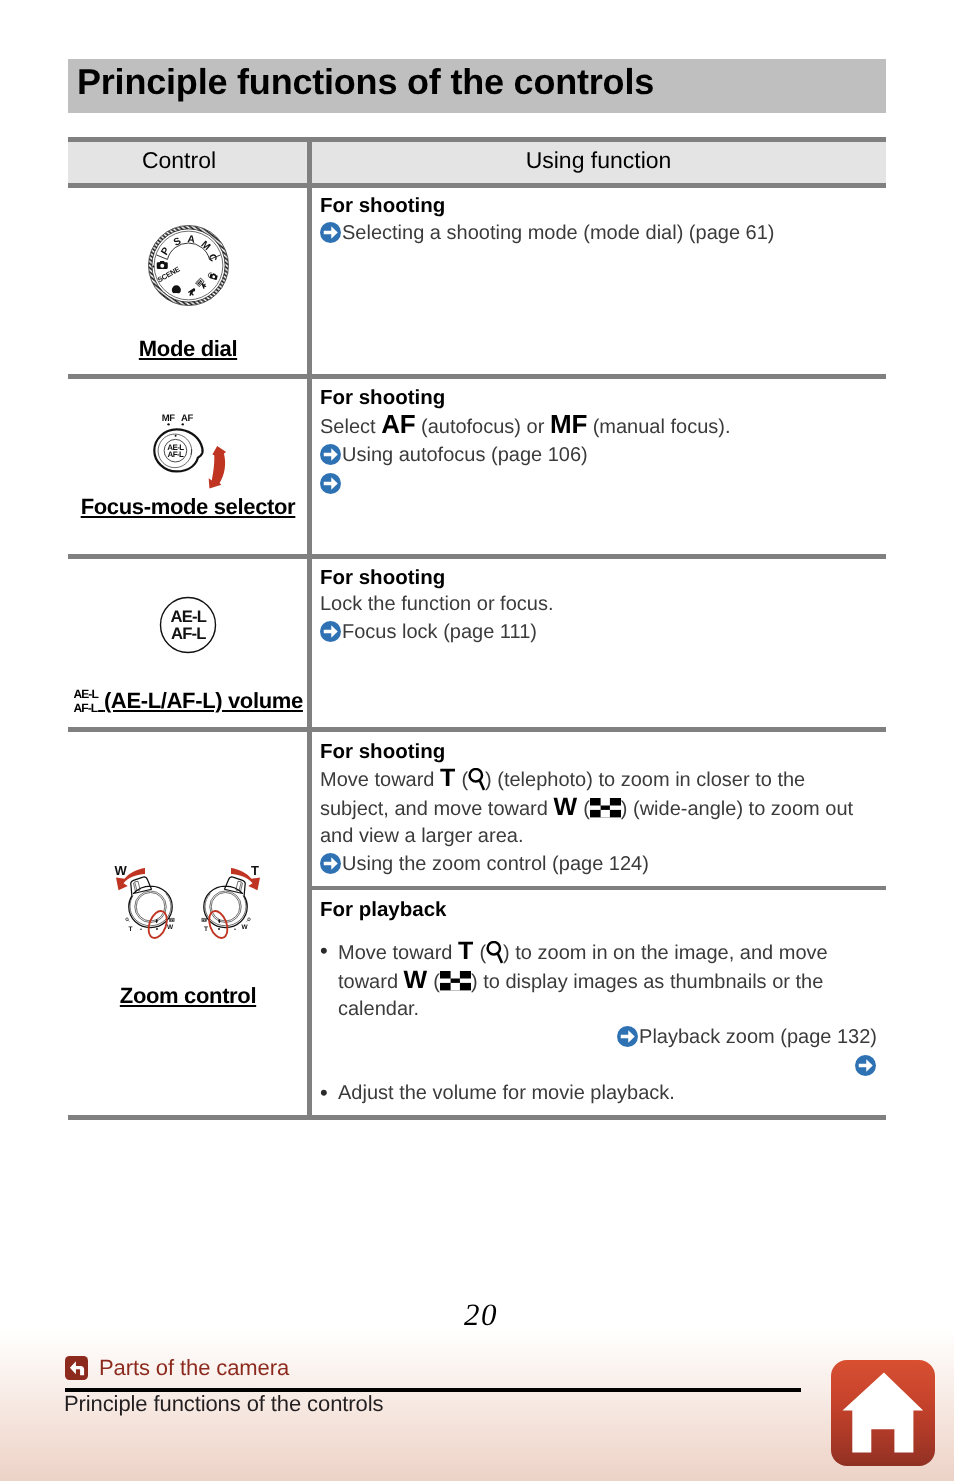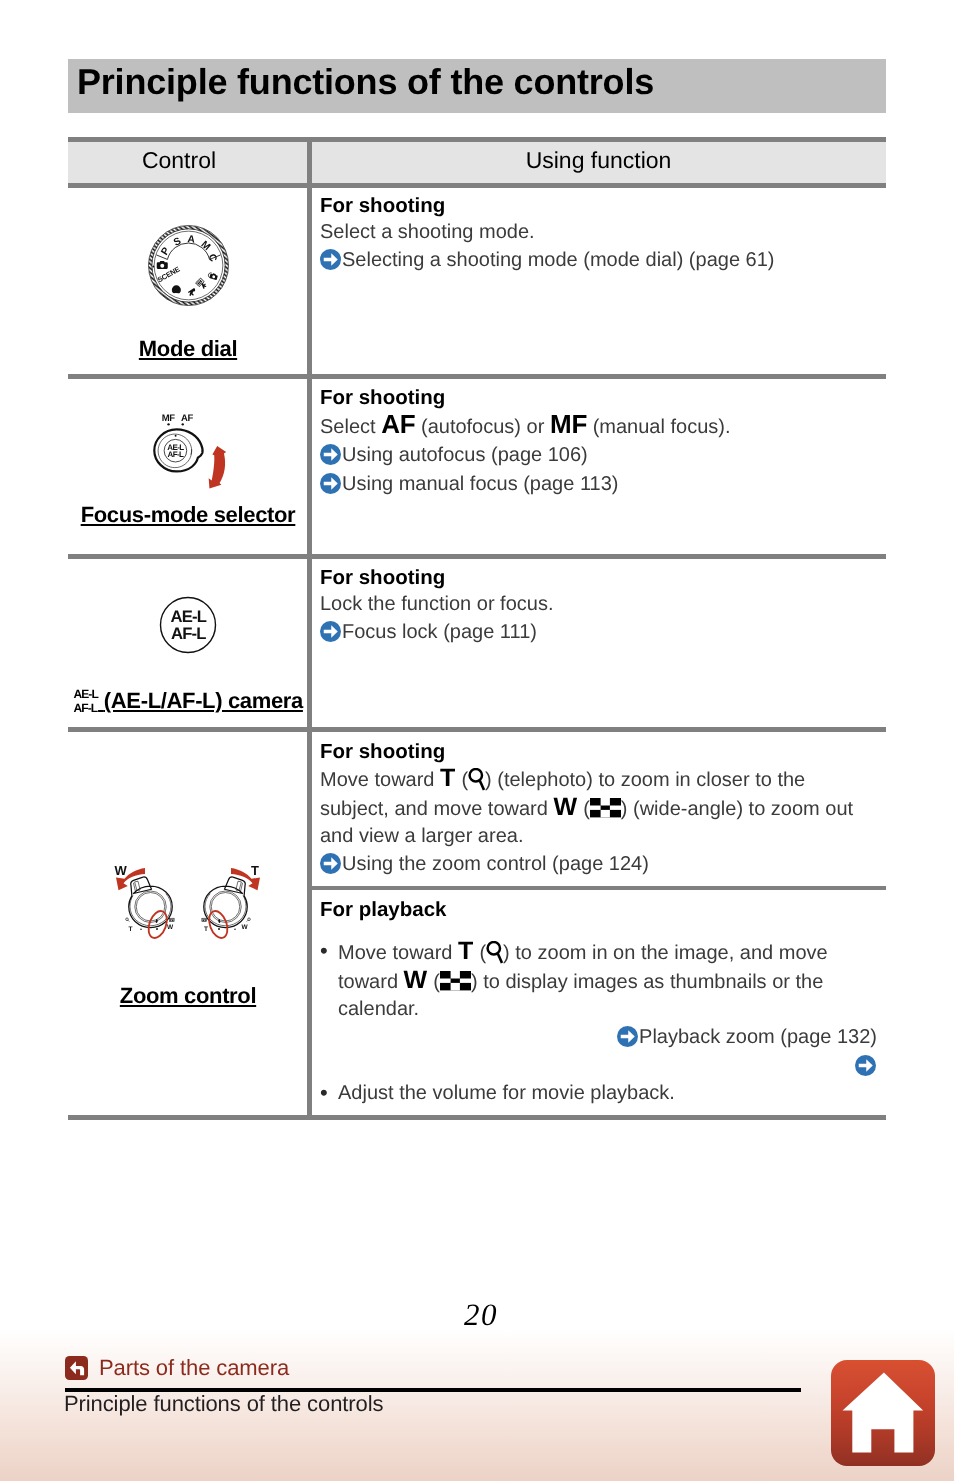--- a/index.html
+++ b/index.html
@@ -156,21 +156,20 @@
   </g>
 </svg>
       </div>
       </div>
       <div class="lblwrap" style="top:149px">
           <div class="lbl">Mode dial</div>
         </div>
     </div>
     <div class="cellR" style="top:53px">
       <div class="hd">For shooting</div>
-      <div class="ft">Select a shooting mode.</div>
       <div class="ft lnk"><span class="arrow"><svg width="21" height="21" viewBox="0 0 42 42">
               <circle cx="21" cy="21" r="21" fill="#2f72b3"></circle>
               <path d="M22.5,8.5 L35.5,21 L22.5,33.5 L22.5,24.6 L7.5,24.6 L7.5,17.4 L22.5,17.4 Z" fill="#fff"></path>
             </svg></span><span>Selecting a shooting mode (mode dial) (page 61)</span></div>
     </div>
 
     <div class="hrule" style="top:417px"></div>
     <div class="cellL" style="top:242px;height:175px">
       <div class="cimgwrap" style="top:34px">
           <div class="cimg" id="ico-focus">
@@ -197,35 +196,35 @@
     <text x="78" y="101">AE-L</text>
     <text x="78" y="120">AF-L</text>
   </g>
 
   <g fill="#bf3522">
     <path d="M192.6,90.3 L217.2,106.8 L211.2,110.7 C218.1,138.9 213.6,168.9 199.2,191.4 L204.0,196.5 L171.3,206.7 L169.2,178.5 L177.6,184.5 C183.6,156.9 185.4,132.9 184.5,115.8 L179.4,113.7 Z"></path>
   </g>
 </svg>
 </div>
       </div>
-      <div class="lblwrap" style="top:124px">
+      <div class="lblwrap" style="top:116px">
           <div class="lbl">Focus-mode selector</div>
         </div>
     </div>
     <div class="cellR" style="top:245px">
       <div class="hd">For shooting</div>
       <div class="ft">Select <b class="mono-af">AF</b> (autofocus) or <b class="mono-af">MF</b> (manual focus).</div>
       <div class="ft lnk"><span class="arrow"><svg width="21" height="21" viewBox="0 0 42 42">
               <circle cx="21" cy="21" r="21" fill="#2f72b3"></circle>
               <path d="M22.5,8.5 L35.5,21 L22.5,33.5 L22.5,24.6 L7.5,24.6 L7.5,17.4 L22.5,17.4 Z" fill="#fff"></path>
             </svg></span><span>Using autofocus (page 106)</span></div>
       <div class="ft lnk"><span class="arrow"><svg width="21" height="21" viewBox="0 0 42 42">
               <circle cx="21" cy="21" r="21" fill="#2f72b3"></circle>
               <path d="M22.5,8.5 L35.5,21 L22.5,33.5 L22.5,24.6 L7.5,24.6 L7.5,17.4 L22.5,17.4 Z" fill="#fff"></path>
-            </svg></span><span>Using manual focus (page 113)</span></div>
+            </svg></span></div>
     </div>
 
     <div class="hrule" style="top:590px"></div>
     <div class="cellL" style="top:422px;height:168px">
       <div class="cimgwrap" style="top:37px">
           <div class="cimg" id="ico-ael">
 <svg width="58" height="58" viewBox="0 0 174 174" shape-rendering="geometricPrecision">
   <circle cx="87" cy="87" r="82.5" fill="#fff" stroke="#111" stroke-width="4.2"></circle>
   <g fill="#111" font-family="Liberation Sans, sans-serif" font-weight="bold" font-size="50" text-anchor="middle" letter-spacing="-2.4">
     <text x="88" y="79">AE-L</text>
@@ -233,21 +232,21 @@
   </g>
 </svg>
 </div>
       </div>
       <div class="lblwrap" style="top:128px">
           <div class="lbl"><span class="aelmark"><svg width="34" height="28" viewBox="0 0 66 56">
                 <g fill="#000" font-family="Liberation Sans, sans-serif" font-weight="bold" font-size="24" letter-spacing="-1.8">
                   <text x="0" y="22">AE-L</text>
                   <text x="0" y="49">AF-L</text>
                 </g>
-              </svg></span> <span>(AE-L/AF-L) camera</span></div>
+              </svg></span> <span>(AE-L/AF-L) volume</span></div>
         </div>
     </div>
     <div class="cellR" style="top:425px">
       <div class="hd">For shooting</div>
       <div class="ft">Lock the function or focus.</div>
       <div class="ft lnk"><span class="arrow"><svg width="21" height="21" viewBox="0 0 42 42">
               <circle cx="21" cy="21" r="21" fill="#2f72b3"></circle>
               <path d="M22.5,8.5 L35.5,21 L22.5,33.5 L22.5,24.6 L7.5,24.6 L7.5,17.4 L22.5,17.4 Z" fill="#fff"></path>
             </svg></span><span>Focus lock (page 111)</span></div>
     </div>

